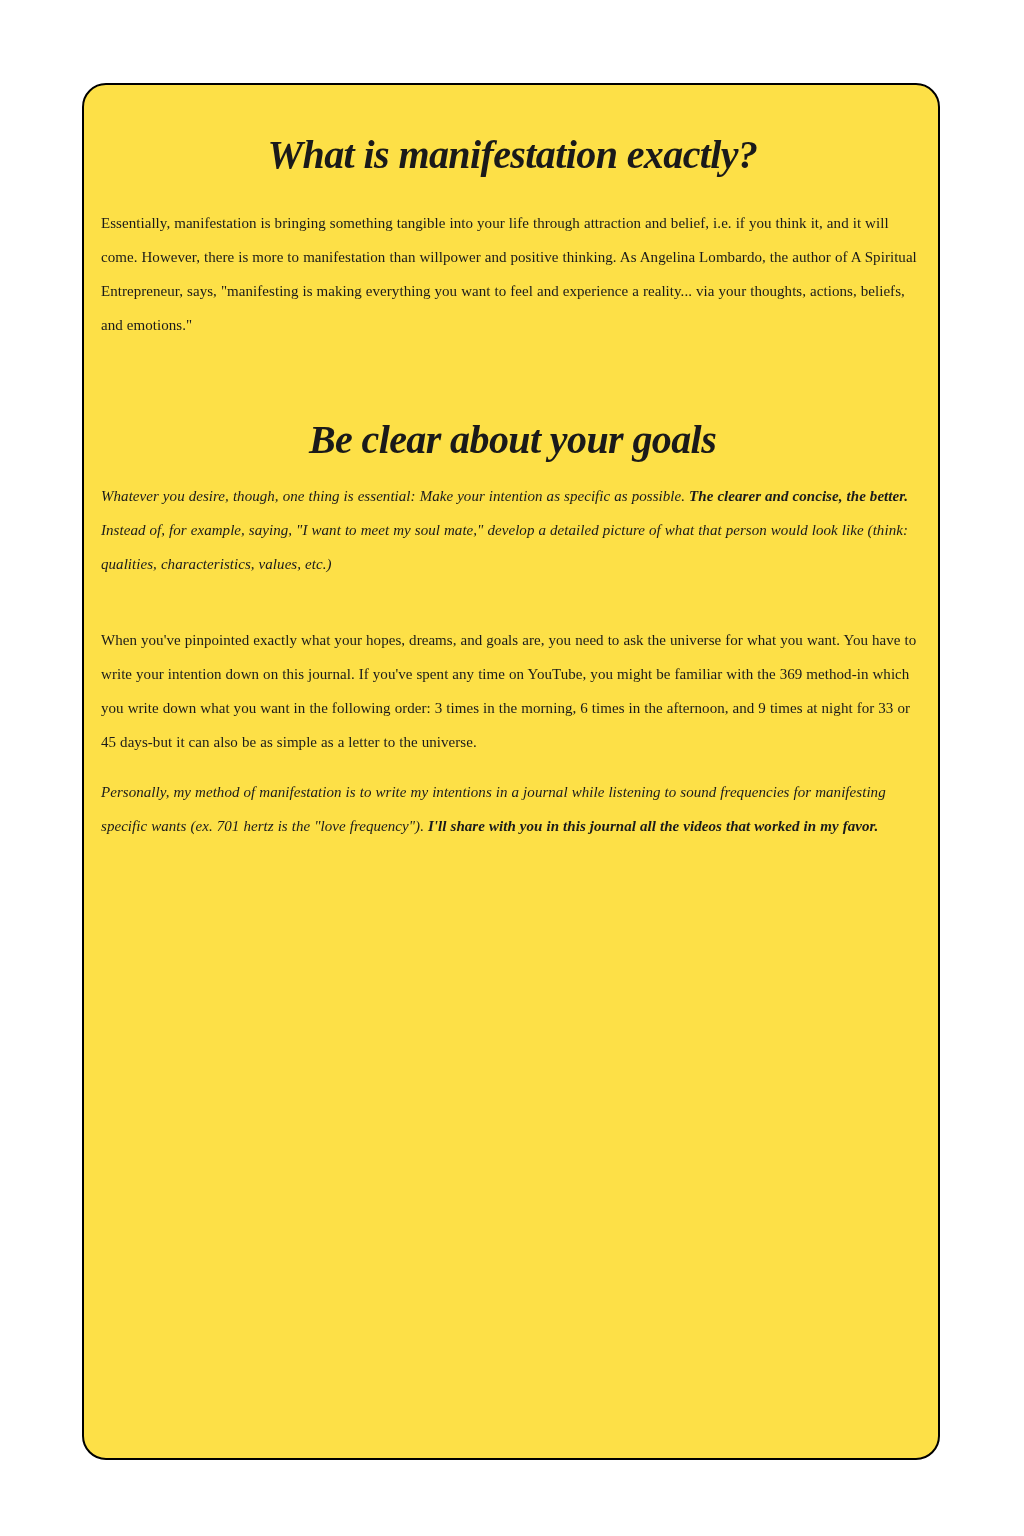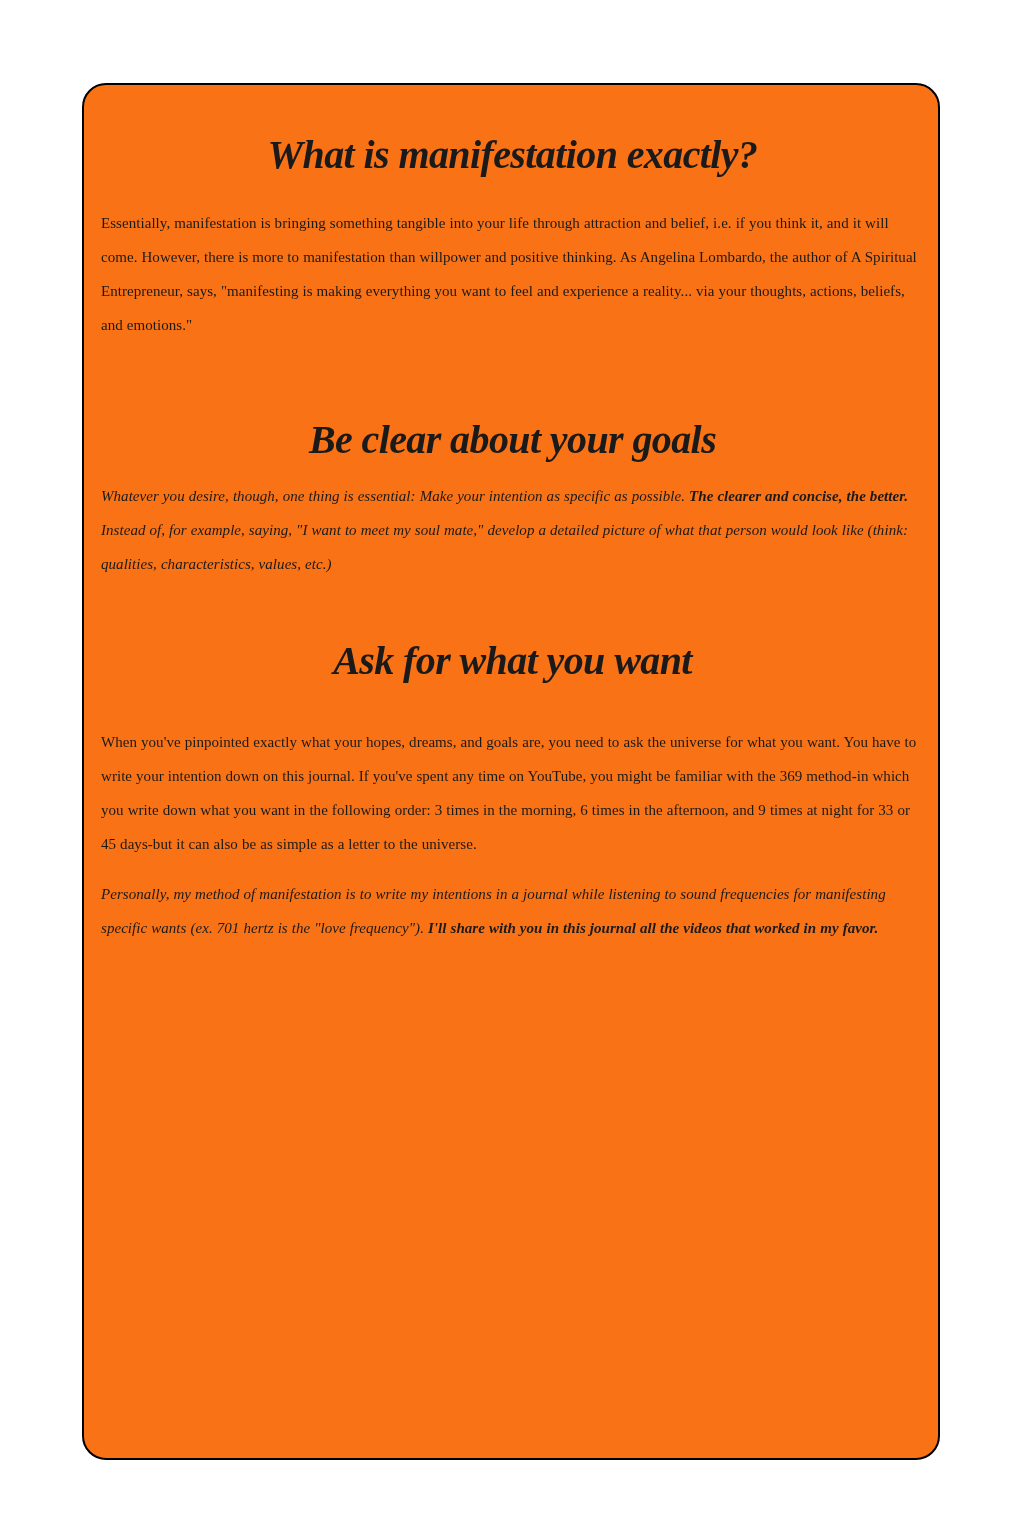--- a/index.html
+++ b/index.html
@@ -17,21 +17,21 @@
 
   .page {
     position: absolute;
     left: 82px;
     top: 83px;
     width: 858px;
     height: 1377px;
     border: 2px solid #000000;
     border-radius: 24px;
     box-sizing: border-box;
-    background: #f97316;
+    background: #fde047;
   }
 
   .content {
     position: absolute;
     left: 17px;
     top: 0;
     width: 823px;
     height: 100%;
     box-sizing: border-box;
   }
@@ -82,20 +82,19 @@
 
     <h2 class="section-heading heading-1">What is manifestation exactly?</h2>
 
     <p class="body-text gap-after-heading"><span>Essentially, manifestation is bringing something tangible into your life through attraction and belief, i.e. if you think it, and it will come. However, there is more to manifestation than willpower and positive thinking. As Angelina Lombardo, the author of A Spiritual Entrepreneur, says, "manifesting is making everything you want to feel and experience a reality... via your thoughts, actions, beliefs, and emotions."</span></p>
 
     <h2 class="section-heading heading-2">Be clear about your goals</h2>
 
 
     <p class="body-text gap-para"><span>Whatever you desire, though, one thing is essential: Make your intention as specific as possible. </span><b class="inline-bold">The clearer and concise, the better.</b><span> Instead of, for example, saying, "I want to meet my soul mate," develop a detailed picture of what that person would look like (think: qualities, characteristics, values, etc.)</span></p>
 
-    <h2 class="section-heading heading-3">Ask for what you want</h2>
 
     <p class="body-text gap-after-heading-wide"><span>When you've pinpointed exactly what your hopes, dreams, and goals are, you need to ask the universe for what you want. You have to write your intention down on this journal. If you've spent any time on YouTube, you might be familiar with the 369 method-in which you write down what you want in the following order: 3 times in the morning, 6 times in the afternoon, and 9 times at night for 33 or 45 days-but it can also be as simple as a letter to the universe.</span></p>
 
     <p class="body-text gap-para"><span>Personally, my method of manifestation is to write my intentions in a journal while listening to sound frequencies for manifesting specific wants (ex. 701 hertz is the "love frequency"). </span><b class="inline-bold">I'll share with you in this journal all the videos that worked in my favor.</b></p>
 
   </div>
 </div>
 
 </body></html>

